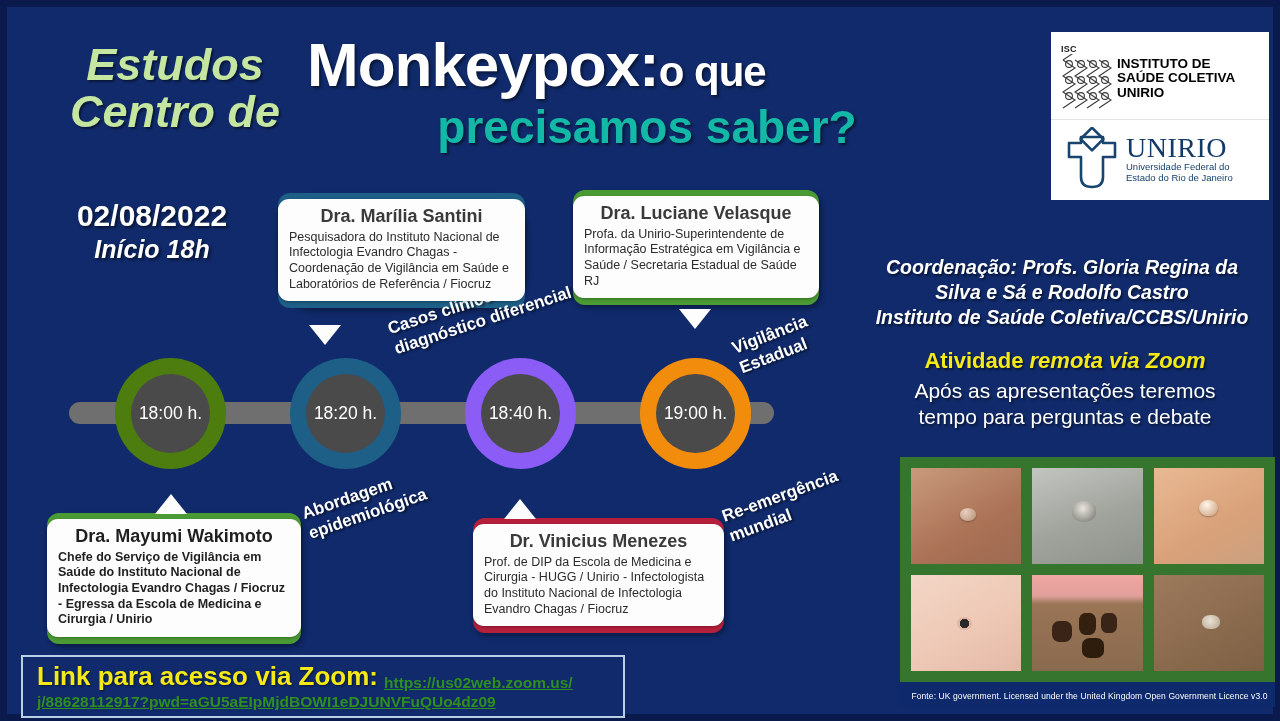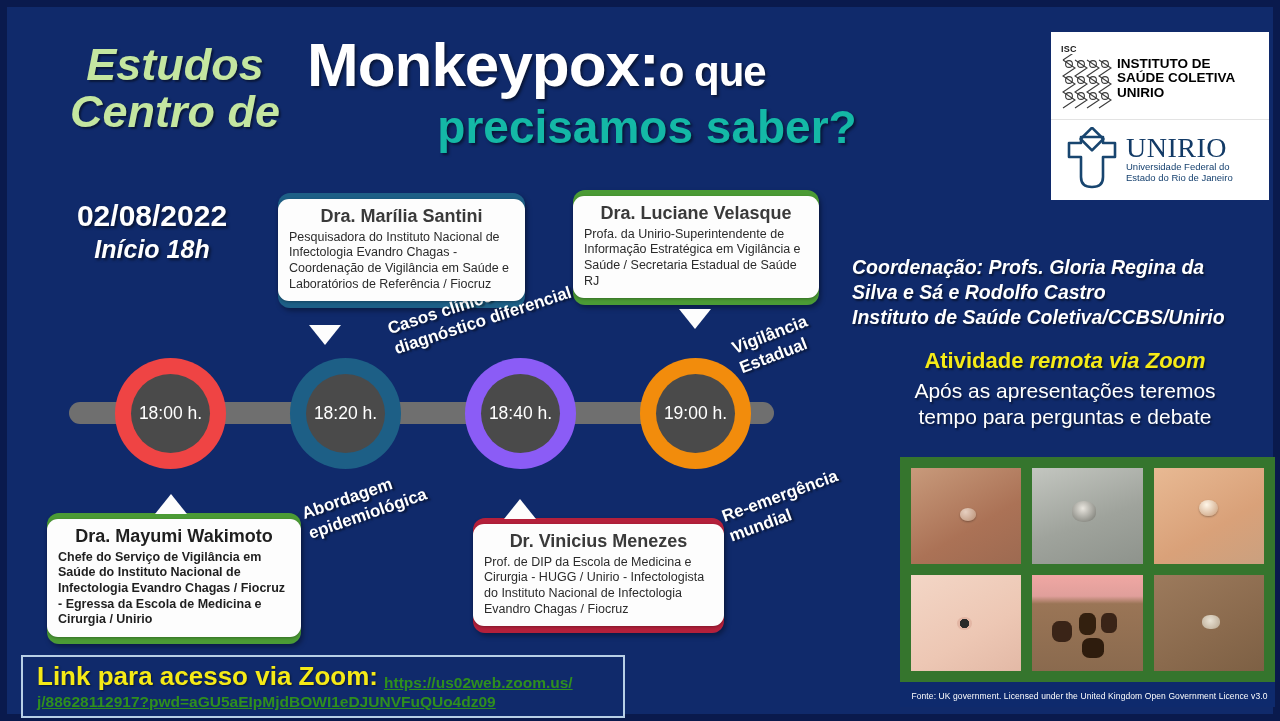--- a/index.html
+++ b/index.html
@@ -74,20 +74,21 @@
   .unirio-txt-wrap { line-height: 1; }
   .unirio-big { font-family: "Liberation Serif", serif; font-size: 28px; color: #123a66; letter-spacing: .5px; font-weight: normal; }
   .unirio-sub { font-size: 9.5px; color: #15406e; line-height: 1.12; }
 
   
   .coord {
     position: absolute; left: 845px; top: 248px; width: 420px;
     color: #ffffff; font-size: 19.5px; font-weight: bold; font-style: italic;
     line-height: 1.28;
     text-shadow: 1.5px 1.5px 2px rgba(0,0,0,.5);
+    text-align: center;
   }
   .remote-wrap {
     position: absolute; left: 858px; top: 341px; width: 400px; text-align: center;
   }
   .remote-title {
     color: #f5ea17; font-size: 22px; font-weight: bold;
     text-shadow: 1.5px 1.5px 2px rgba(0,0,0,.5);
   }
   .remote-title i { font-style: italic; }
   .remote-body {
@@ -134,21 +135,21 @@
     position: absolute; top: 351px;
     width: 111px; height: 111px; border-radius: 50%;
     display: flex; align-items: center; justify-content: center;
   }
   .node .inner {
     width: 79px; height: 79px; border-radius: 50%;
     background: #4a4a4a;
     display: flex; align-items: center; justify-content: center;
     color: #ffffff; font-size: 17.5px;
   }
-  .n1 { left: 108px; background: #ef4444; text-align: center; }
+  .n1 { left: 108px; background: #4d7c0f; text-align: center; }
   .n2 { left: 283px; background: #1d5f86; }
   .n3 { left: 458px; background: #8b5cf6; }
   .n4 { left: 633px; background: #f28c0c; }
 
   
   .card {
     position: absolute;
     border-radius: 12px;
     box-shadow: 2px 3px 5px rgba(0,0,0,.35);
   }
@@ -176,21 +177,21 @@
 
   .pointer {
     position: absolute; width: 0; height: 0;
     border-left: 16px solid transparent;
     border-right: 16px solid transparent;
   }
   .pointer.down { border-top: 20px solid #fdfdfd; }
   .pointer.up { border-bottom: 20px solid #fdfdfd; }
 
   
-  #card-santini { left: 271px; top: 186px; width: 247px; }
+  #card-santini { left: 271px; top: 186px; width: 247px; border-radius: 32px; }
   #card-velasque { left: 566px; top: 183px; width: 246px; }
   #card-wakimoto { left: 40px; top: 506px; width: 254px; }
   #card-menezes  { left: 466px; top: 511px; width: 251px; }
 
   
   .diag {
     position: absolute; color: #ffffff; font-weight: bold;
     font-size: 17px; line-height: 1.25;
     text-shadow: 2px 2px 2px rgba(0,0,0,.5);
     white-space: pre-line;

